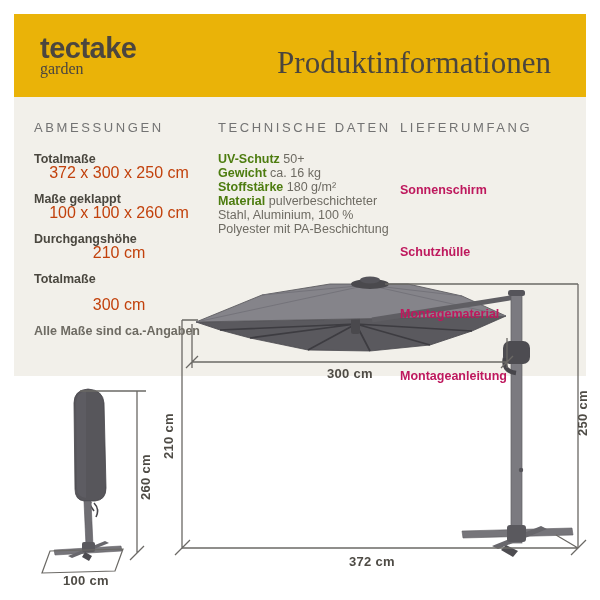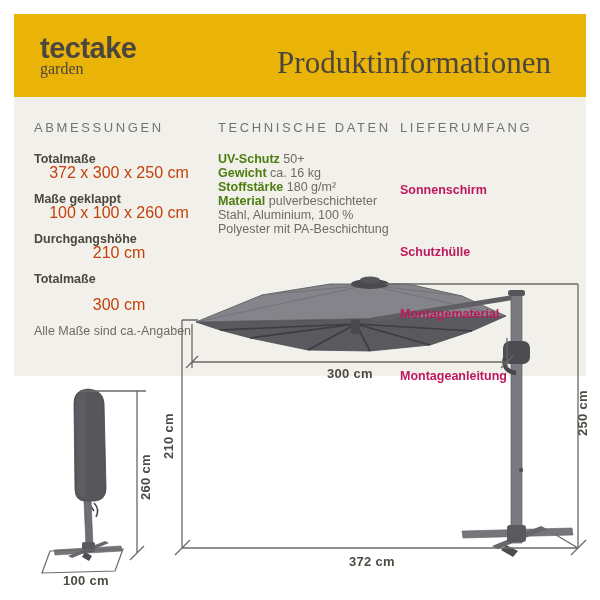--- a/index.html
+++ b/index.html
@@ -18,21 +18,21 @@
               font-family:"Liberation Serif",serif;font-size:31px;color:#4a453e;line-height:1.1;}
   
   .col{position:absolute;top:121px;z-index:3;}
   .col-1{left:34px;width:170px;}
   .col-2{left:218px;width:180px;}
   .col-3{left:400px;width:170px;}
   .col-title{font-size:13px;letter-spacing:2.6px;color:#737373;line-height:14px;margin-bottom:17px;}
   .dim-item{margin-bottom:12px;}
   .item-label{font-size:12.5px;font-weight:700;color:#4a473f;line-height:14px;}
   .item-value{font-size:16px;color:#c2410c;line-height:14px;text-align:center;}
-  .note{font-size:12.5px;color:#6e6b63;line-height:14px;margin-top:12px;}
+  .note{font-size:12.5px;color:#6e6b63;line-height:14px;margin-top:12px;font-weight:bold;}
   .spec-line{font-size:12.5px;color:#6e6b63;line-height:14px;}
   .spec-line b{font-weight:700;color:#4d7c0f;}
   .pack-item{font-size:12.5px;font-weight:700;color:#be185d;line-height:14px;margin-top:48px;}
   
   .diagram{position:absolute;left:0;top:0;z-index:2;pointer-events:none;}
   .dim{stroke:#6b6965;stroke-width:1.3;fill:none;}
   .dim-label{font-family:"Liberation Sans",sans-serif;font-size:13px;font-weight:700;
              fill:#4e4b45;letter-spacing:.3px;}
 </style>
 </head>

